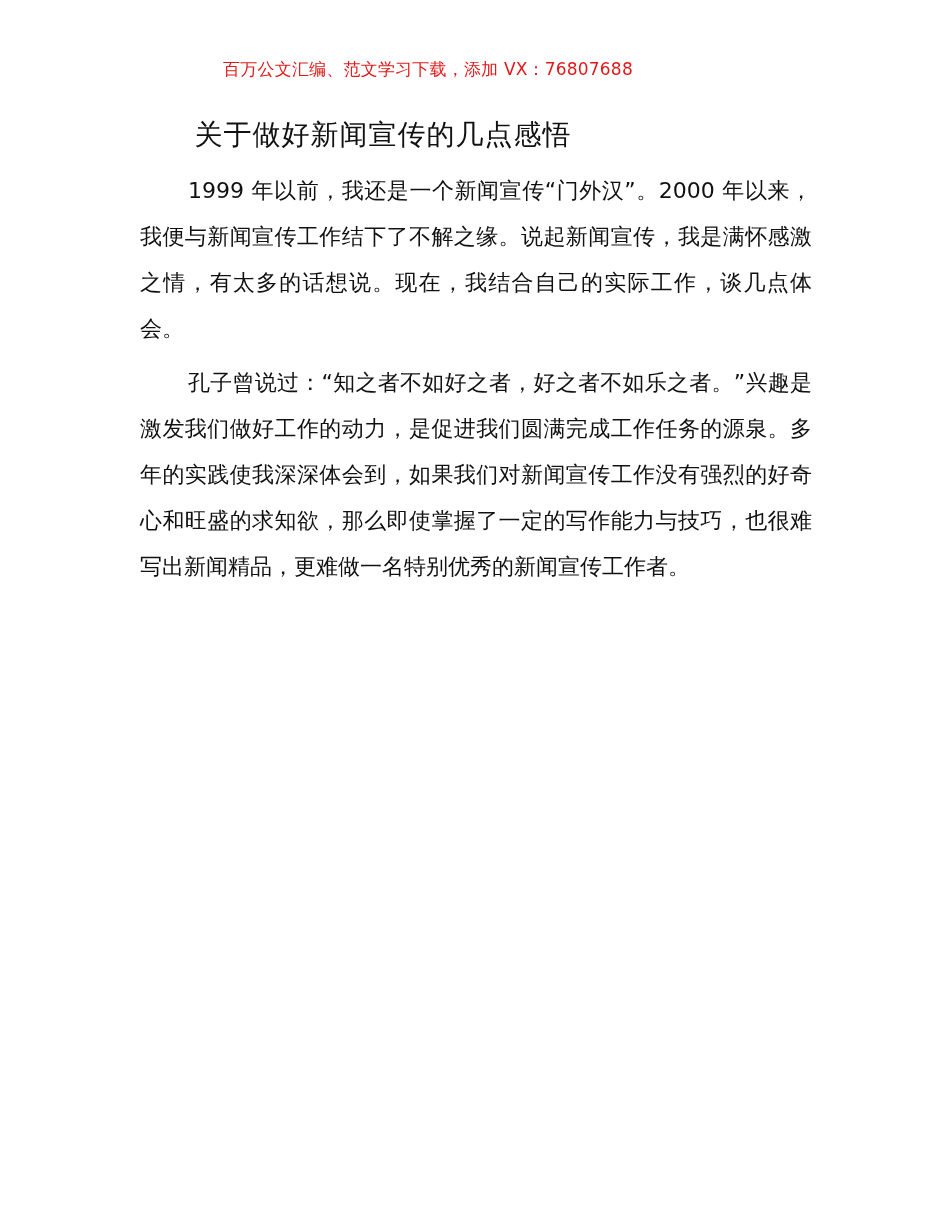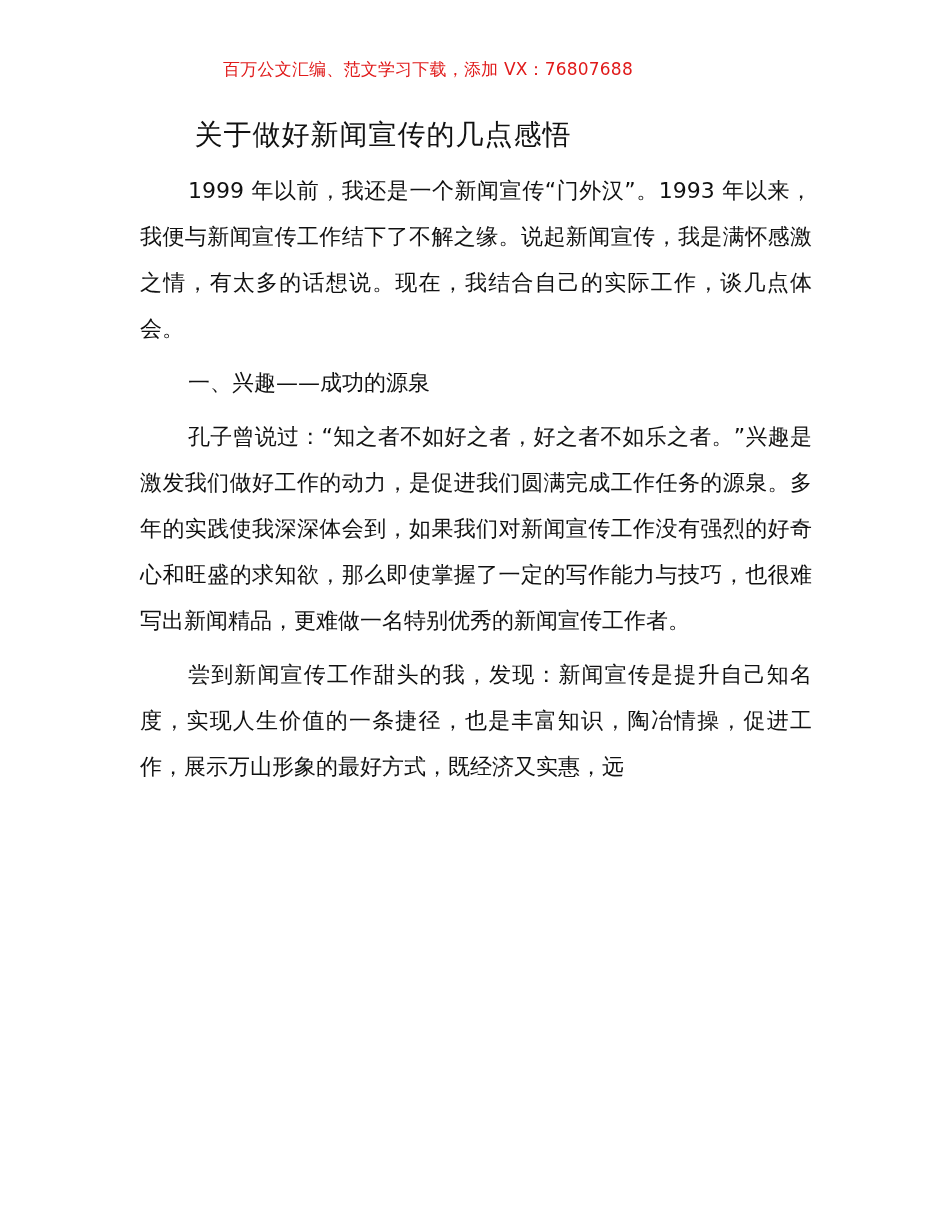--- a/index.html
+++ b/index.html
@@ -12,17 +12,15 @@
   .body { position: absolute; top: 168px; left: 140px; width: 672px; font-size: 22px;
           line-height: 46px; text-align: justify; text-justify: inter-character; }
   .p { margin: 0 0 8px 0; text-indent: 48px; }
 </style>
 </head>
 <body>
 
 <div class="header">百万公文汇编、范文学习下载，添加 VX：76807688</div>
 <div class="title">关于做好新闻宣传的几点感悟</div>
 <div class="body">
-  <p class="p">1999 年以前，我还是一个新闻宣传“门外汉”。1993 年以来，我便与新闻宣传工作结下了不解之缘。说起新闻宣传，我是满怀感激之情，有太多的话想说。现在，我结合自己的实际工作，谈几点体会。</p>
-  <p class="p">一、兴趣——成功的源泉</p>
+  <p class="p">1999 年以前，我还是一个新闻宣传“门外汉”。2000 年以来，我便与新闻宣传工作结下了不解之缘。说起新闻宣传，我是满怀感激之情，有太多的话想说。现在，我结合自己的实际工作，谈几点体会。</p>
   <p class="p">孔子曾说过：“知之者不如好之者，好之者不如乐之者。”兴趣是激发我们做好工作的动力，是促进我们圆满完成工作任务的源泉。多年的实践使我深深体会到，如果我们对新闻宣传工作没有强烈的好奇心和旺盛的求知欲，那么即使掌握了一定的写作能力与技巧，也很难写出新闻精品，更难做一名特别优秀的新闻宣传工作者。</p>
-  <p class="p">尝到新闻宣传工作甜头的我，发现：新闻宣传是提升自己知名度，实现人生价值的一条捷径，也是丰富知识，陶冶情操，促进工作，展示万山形象的最好方式，既经济又实惠，远</p>
 </div>
 
 </body></html>

